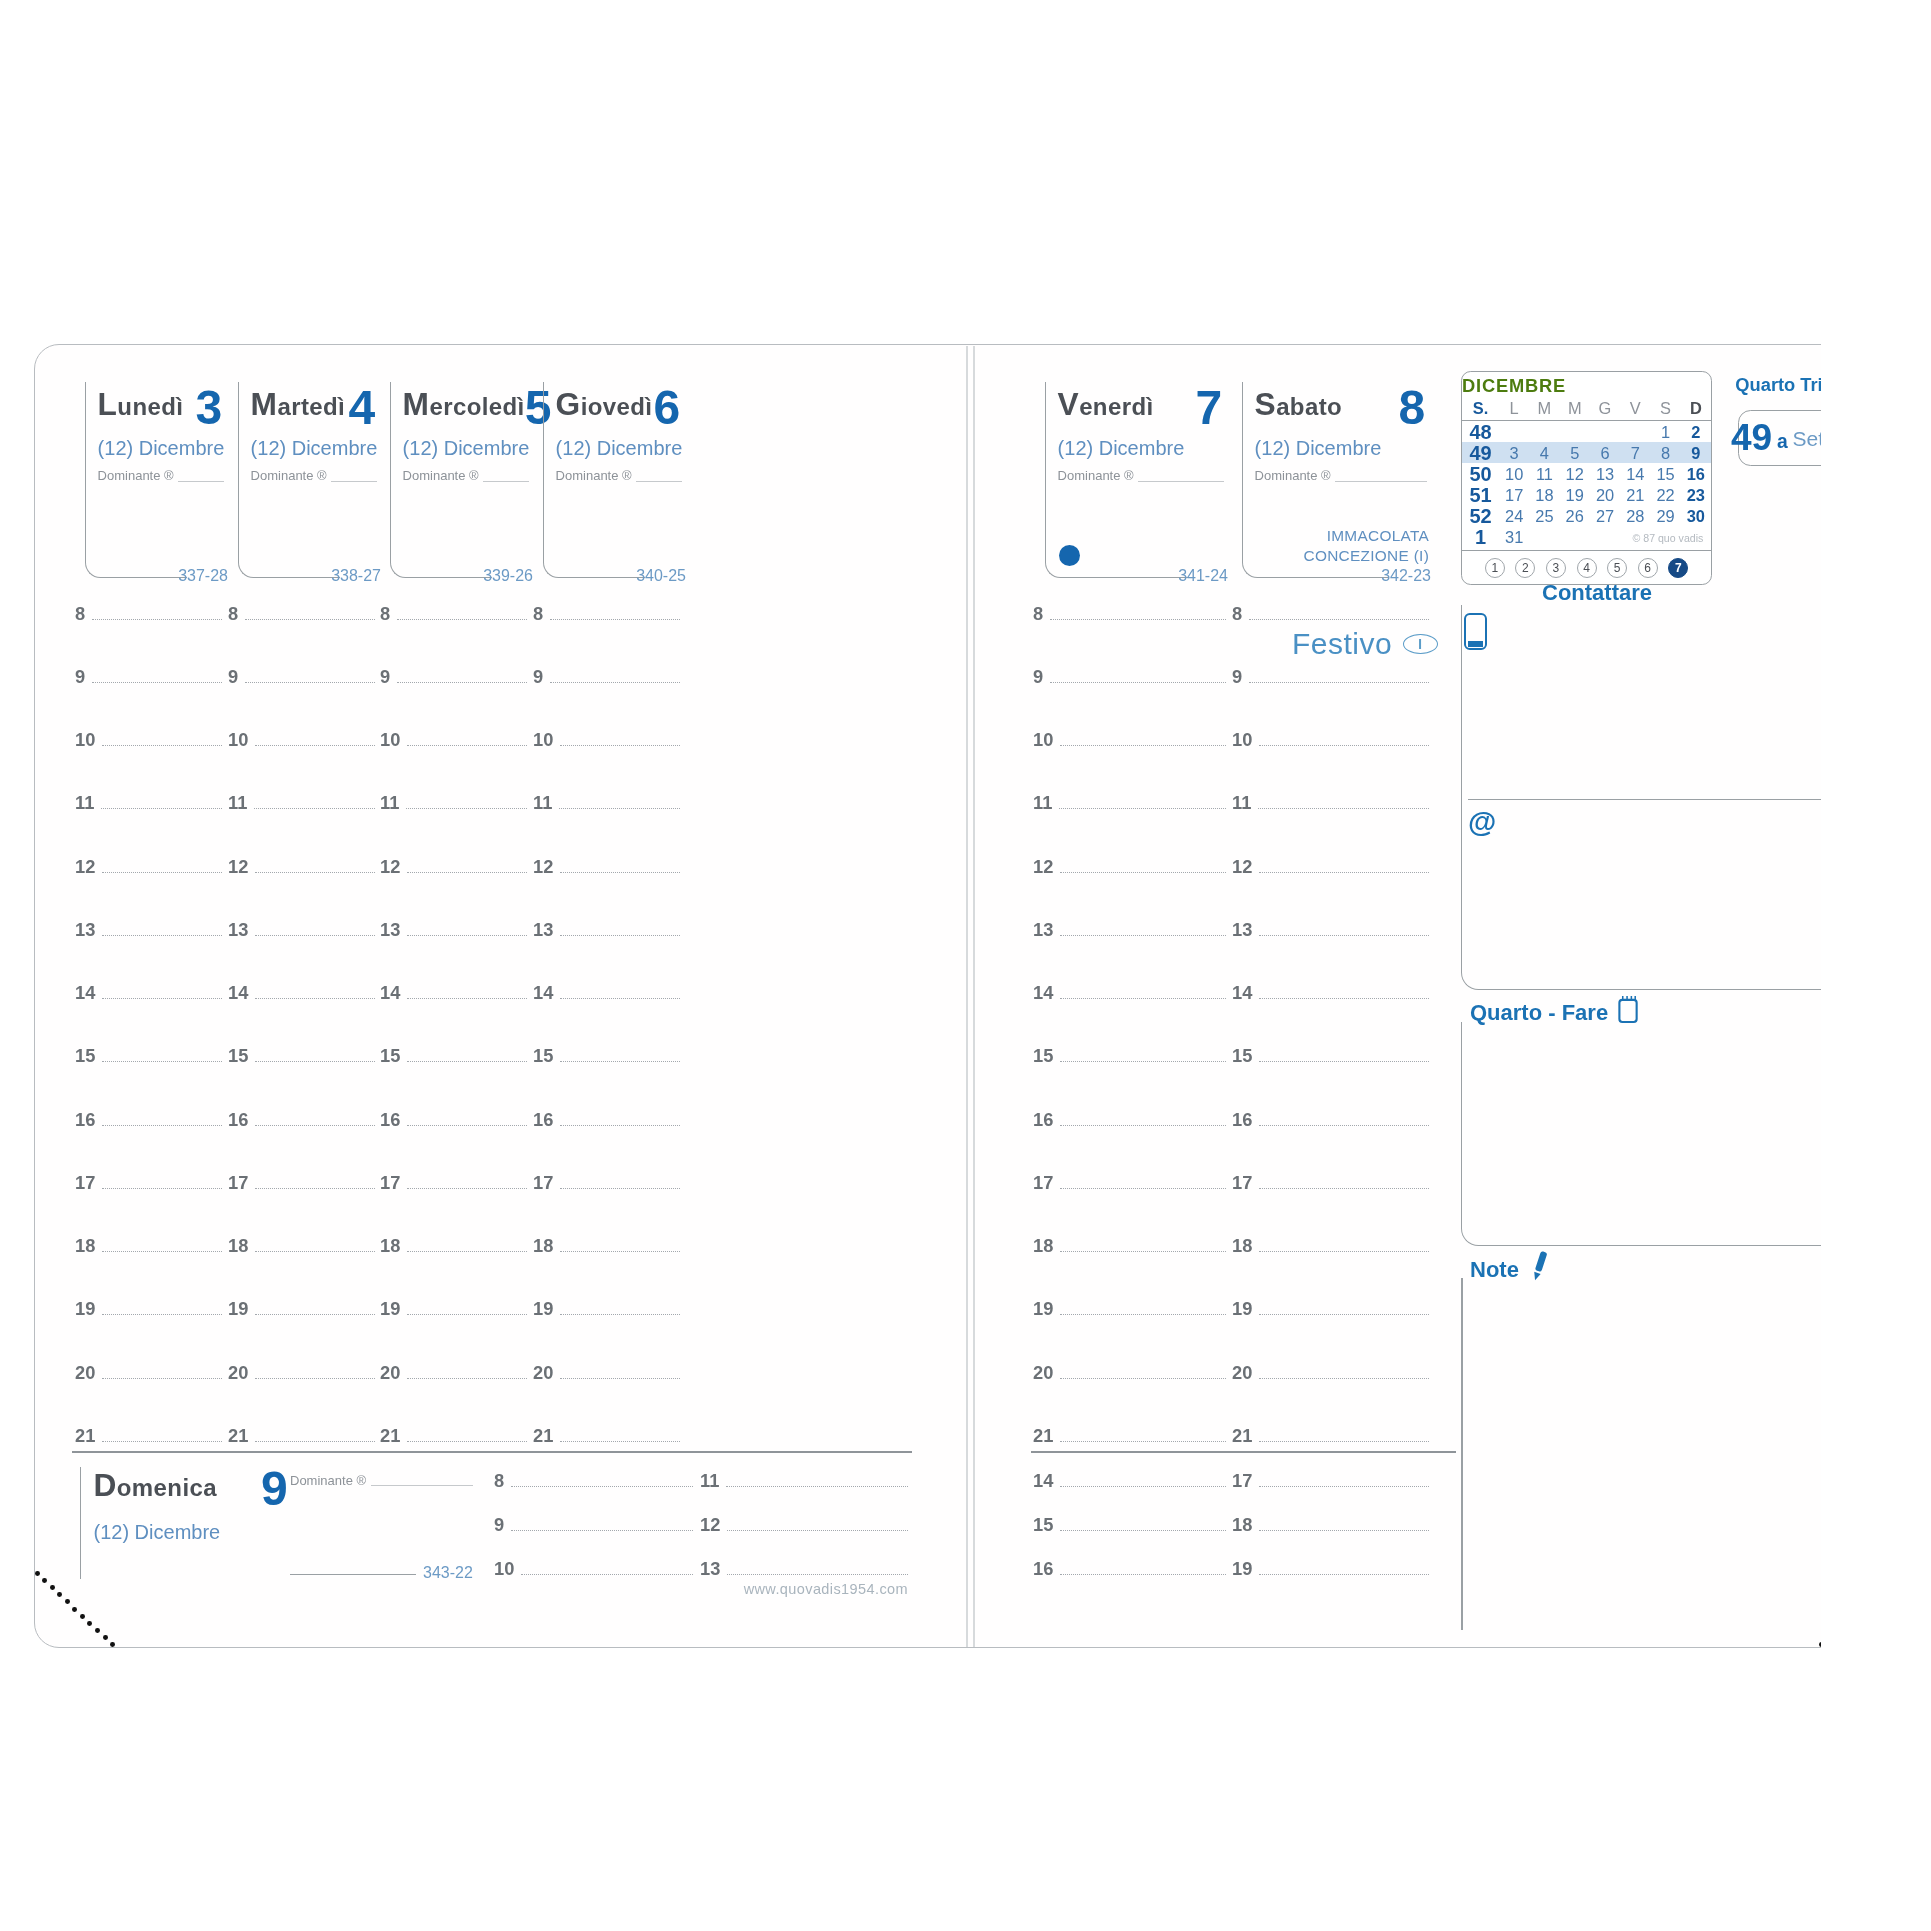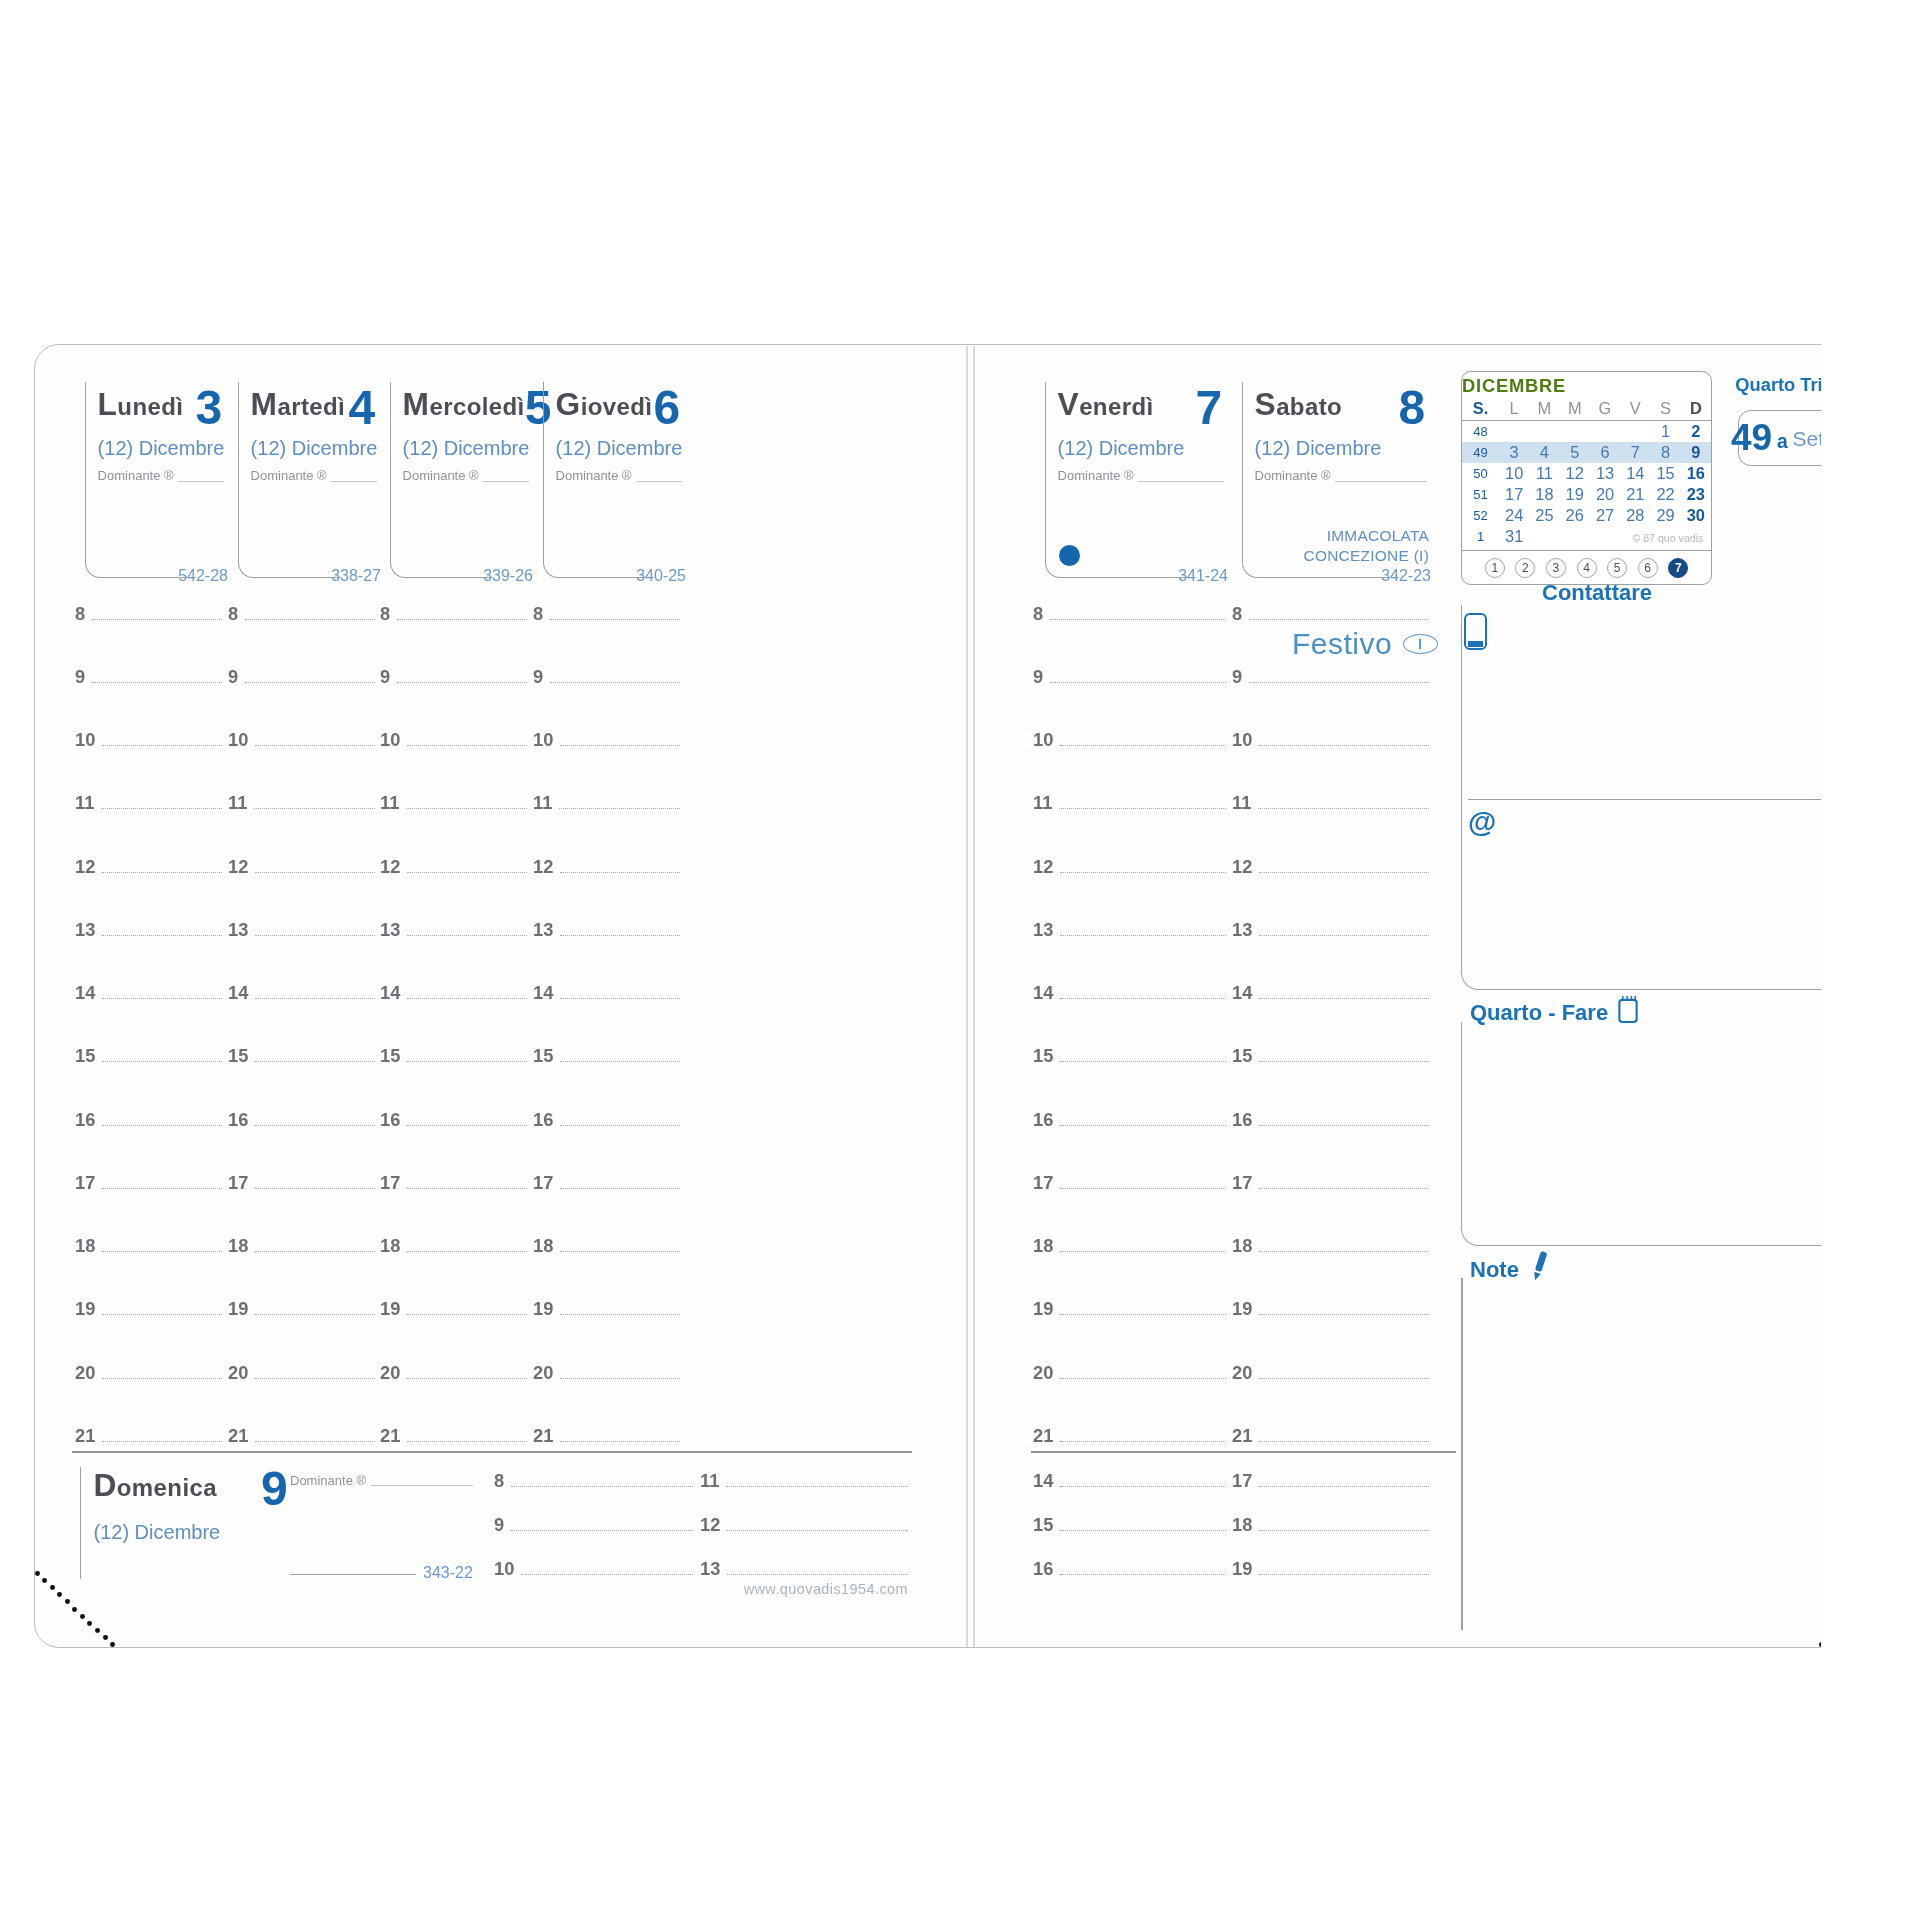--- a/index.html
+++ b/index.html
@@ -55,21 +55,21 @@
   
   #cal{position:absolute;left:1461px;top:343px;width:251px;height:214px;background:#fff;
        border:1.9px solid #9aa0a4;border-radius:9.7px;box-sizing:border-box;}
   .cal-title{height:25px;line-height:27px;text-align:left;font-size:18.3px;font-weight:700;
              color:#4d7c0f;letter-spacing:0.8px;}
   .cal-row{display:grid;grid-template-columns:37px repeat(7,1fr);align-items:center;height:21px;}
   #cal-head{height:23px;border-bottom:1.4px solid #9aa0a4;}
   #cal-head .cw{font-size:16.4px;font-weight:700;color:#17599c;text-align:center;}
   #cal-head .cd{font-size:16.4px;color:#8e939a;text-align:center;}
   #cal-head .cd.sun{color:#4b4f55;font-weight:700;}
-  .cal-row .cw{font-size:13px;font-weight:400;color:#17599c;text-align:center;}
+  .cal-row .cw{font-size:20px;font-weight:700;color:#17599c;text-align:center;}
   .cal-row .cd{font-size:16.4px;color:#4779ad;text-align:center;}
   .cal-row .cd.sun{font-weight:700;color:#17599c;}
   .cal-row.hl{background:#cfe0f1;}
   #cal-copy{position:absolute;right:7.7px;top:160px;font-size:10.6px;color:#b4bac0;}
   #cal-circles{position:absolute;left:0;right:0;bottom:0;height:33px;border-top:1.4px solid #9aa0a4;
                display:flex;justify-content:center;align-items:center;gap:10.6px;}
   .circle{width:20px;height:20px;border:1.4px solid #a0a6ab;border-radius:50%;box-sizing:border-box;
           display:flex;align-items:center;justify-content:center;font-size:12px;color:#4b4f55;}
   .circle.on{background:#164a86;border-color:#164a86;color:#fff;font-weight:700;}
 
@@ -119,21 +119,21 @@
     <div class="dh-frame"></div>
     <div class="dh-top">
       <div class="dh-name">Lunedì</div>
       <div class="dh-num">3</div>
     </div>
     <div class="dh-month">(12) Dicembre</div>
     <div class="dh-dom">
         <span>Dominante ®</span>
         <span class="dh-domline"></span>
       </div>
-    <div class="dh-doy">542-28</div>
+    <div class="dh-doy">337-28</div>
   </div>
 
   <div class="dayhead col-l" style="left:238px;width:143px">
     <div class="dh-frame"></div>
     <div class="dh-top">
       <div class="dh-name">Martedì</div>
       <div class="dh-num">4</div>
     </div>
     <div class="dh-month">(12) Dicembre</div>
     <div class="dh-dom">

